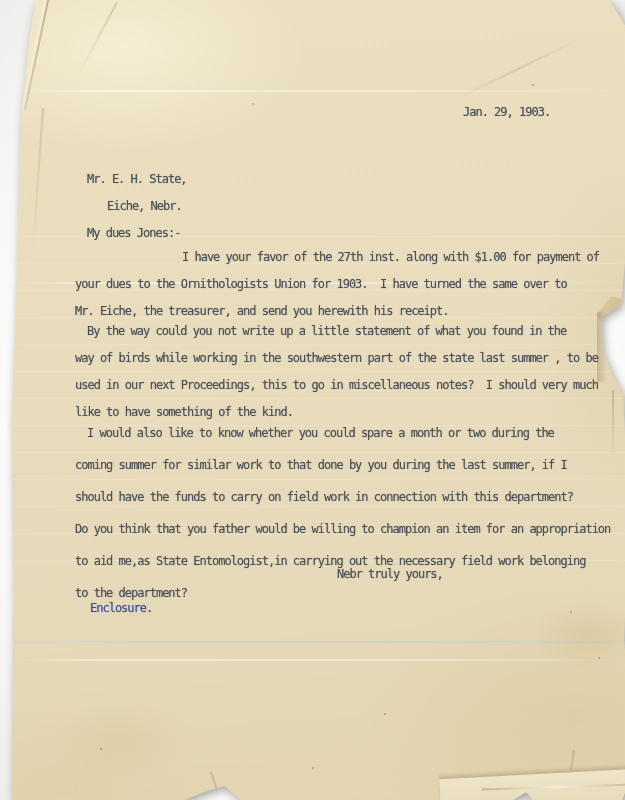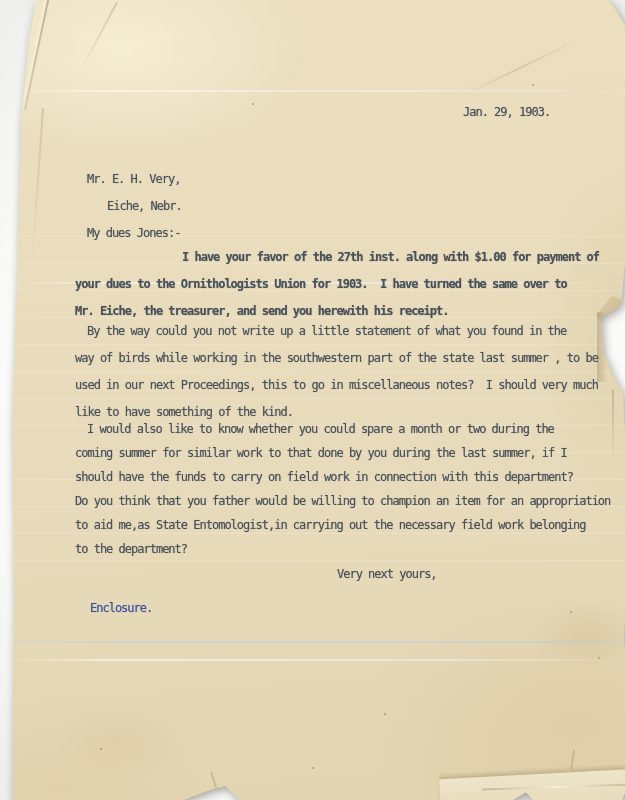--- a/index.html
+++ b/index.html
@@ -77,23 +77,23 @@
   
   .speck{position:absolute;width:2px;height:2px;border-radius:50%;background:#82714d;opacity:0.55;}
   .stain{position:absolute;border-radius:50%;}
   
   .tw{
     position:absolute;color:#4a5158;font-size:12px;letter-spacing:-1px;
     line-height:27px;white-space:pre-wrap;
     text-shadow:0 0 1px rgba(74,84,94,0.55);
   }
   .para{width:548px;left:63px;}
-  .p1{text-indent:107px;font-weight:bold;}
+  .p1{text-indent:107px;}
   .p2{text-indent:12px;}
-  .p3{text-indent:12px;line-height:24px;}
+  .p3{text-indent:12px;line-height:32px;}
   .enclosure{color:#3b4f9e;text-shadow:0 0 1px rgba(59,79,158,0.5);text-align:right;}
 </style>
 </head>
 <body>
 
 <div class="stage">
 
   <div class="paper-shadow">
     <div class="paper">
 
@@ -121,37 +121,37 @@
       <div class="speck" style="left:372px;top:713px"></div>
       <div class="speck" style="left:88px;top:748px"></div>
       <div class="speck" style="left:240px;top:103px"></div>
       <div class="speck" style="left:558px;top:611px"></div>
       <div class="speck" style="left:586px;top:657px"></div>
       <div class="speck" style="left:520px;top:84px"></div>
       <div class="speck" style="left:300px;top:767px"></div>
 
       <div class="tw" style="left:451px;top:99px">Jan. 29, 1903.</div>
 
-      <div class="tw" style="left:75px;top:166px">Mr. E. H. Very,</div>
+      <div class="tw" style="left:75px;top:166px">Mr. E. H. State,</div>
       <div class="tw" style="left:95px;top:193px">Eiche, Nebr.</div>
       <div class="tw" style="left:75px;top:220px">My dues Jones:-</div>
 
       <div class="tw para p1" style="top:244px">I have your favor of the 27th inst. along with $1.00 for payment of
 your dues to the Ornithologists Union for 1903.  I have turned the same over to
 Mr. Eiche, the treasurer, and send you herewith his receipt.</div>
       <div class="tw para p2" style="top:318px">By the way could you not write up a little statement of what you found in the
 way of birds while working in the southwestern part of the state last summer , to be
 used in our next Proceedings, this to go in miscellaneous notes?  I should very much
 like to have something of the kind.</div>
       <div class="tw para p3" style="top:417px">I would also like to know whether you could spare a month or two during the
 coming summer for similar work to that done by you during the last summer, if I
 should have the funds to carry on field work in connection with this department?
 Do you think that you father would be willing to champion an item for an appropriation
 to aid me,as State Entomologist,in carrying out the necessary field work belonging
 to the department?</div>
 
-      <div class="tw" style="left:325px;top:561px">Very next yours,</div>
+      <div class="tw" style="left:325px;top:561px">Nebr truly yours,</div>
 
       <div class="tw enclosure" style="left:78px;top:595px">Enclosure.</div>
 
     </div>
   </div>
 </div>
 
 </body></html>

